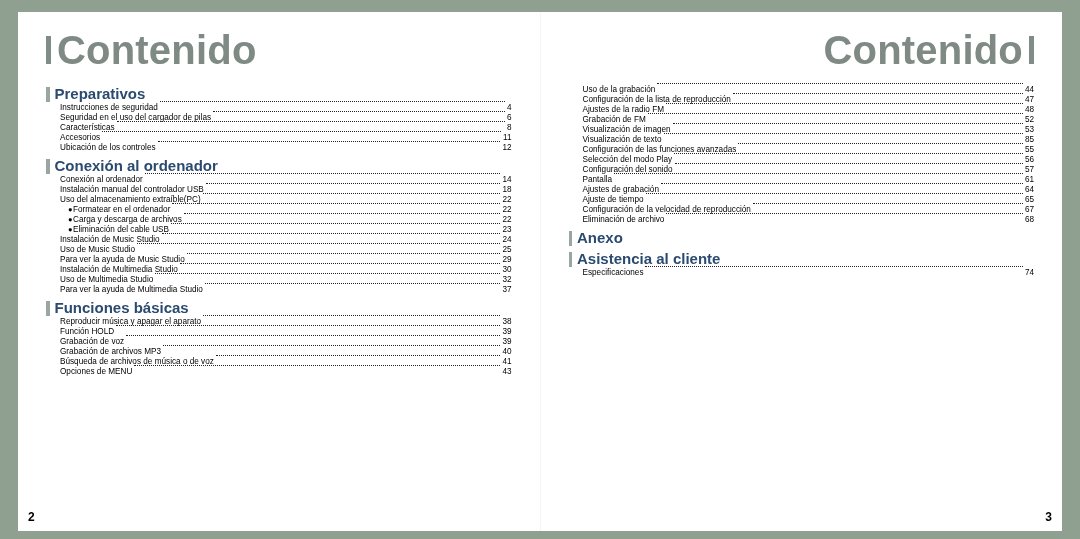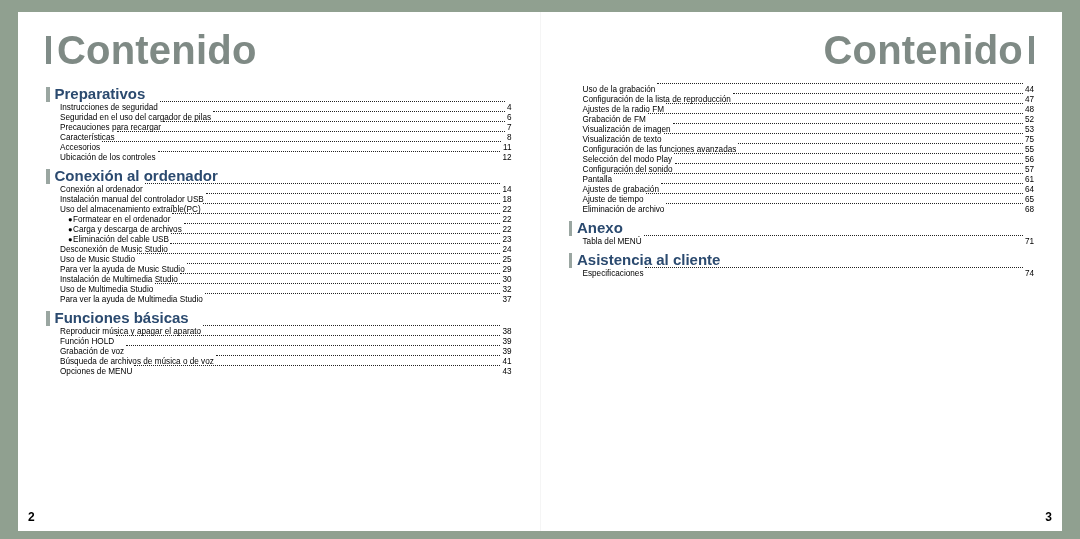--- a/index.html
+++ b/index.html
@@ -47,25 +47,20 @@
               <span class="toc-label">Instrucciones de seguridad</span>
               <span class="dots"></span>
               <span class="toc-page">4</span>
             </div>
             <div class="toc-row">
               <span class="toc-label">Seguridad en el uso del cargador de pilas</span>
               <span class="dots"></span>
               <span class="toc-page">6</span>
             </div>
             <div class="toc-row">
-              <span class="toc-label">Precauciones para recargar</span>
-              <span class="dots"></span>
-              <span class="toc-page">7</span>
-            </div>
-            <div class="toc-row">
               <span class="toc-label">Características</span>
               <span class="dots"></span>
               <span class="toc-page">8</span>
             </div>
             <div class="toc-row">
               <span class="toc-label">Accesorios</span>
               <span class="dots"></span>
               <span class="toc-page">11</span>
             </div>
             <div class="toc-row">
@@ -108,21 +103,21 @@
               <span class="dots"></span>
               <span class="toc-page">22</span>
             </div>
             <div class="toc-row indent">
               <span class="bullet">●</span>
               <span class="toc-label">Eliminación del cable USB</span>
               <span class="dots"></span>
               <span class="toc-page">23</span>
             </div>
             <div class="toc-row">
-              <span class="toc-label">Desconexión de Music Studio</span>
+              <span class="toc-label">Instalación de Music Studio</span>
               <span class="dots"></span>
               <span class="toc-page">24</span>
             </div>
             <div class="toc-row">
               <span class="toc-label">Uso de Music Studio</span>
               <span class="dots"></span>
               <span class="toc-page">25</span>
             </div>
             <div class="toc-row">
               <span class="toc-label">Para ver la ayuda de Music Studio</span>
@@ -159,20 +154,25 @@
             </div>
             <div class="toc-row">
               <span class="toc-label">Función HOLD</span>
               <span class="dots"></span>
               <span class="toc-page">39</span>
             </div>
             <div class="toc-row">
               <span class="toc-label">Grabación de voz</span>
               <span class="dots"></span>
               <span class="toc-page">39</span>
+            </div>
+            <div class="toc-row">
+              <span class="toc-label">Grabación de archivos MP3</span>
+              <span class="dots"></span>
+              <span class="toc-page">40</span>
             </div>
             <div class="toc-row">
               <span class="toc-label">Búsqueda de archivos de música o de voz</span>
               <span class="dots"></span>
               <span class="toc-page">41</span>
             </div>
             <div class="toc-row">
               <span class="toc-label">Opciones de MENU</span>
               <span class="dots"></span>
               <span class="toc-page">43</span>
@@ -212,21 +212,21 @@
               <span class="toc-page">52</span>
             </div>
             <div class="toc-row">
               <span class="toc-label">Visualización de imagen</span>
               <span class="dots"></span>
               <span class="toc-page">53</span>
             </div>
             <div class="toc-row">
               <span class="toc-label">Visualización de texto</span>
               <span class="dots"></span>
-              <span class="toc-page">75</span>
+              <span class="toc-page">85</span>
             </div>
             <div class="toc-row">
               <span class="toc-label">Configuración de las funciones avanzadas</span>
               <span class="dots"></span>
               <span class="toc-page">55</span>
             </div>
             <div class="toc-row">
               <span class="toc-label">Selección del modo Play</span>
               <span class="dots"></span>
               <span class="toc-page">56</span>
@@ -245,37 +245,35 @@
               <span class="toc-label">Ajustes de grabación</span>
               <span class="dots"></span>
               <span class="toc-page">64</span>
             </div>
             <div class="toc-row">
               <span class="toc-label">Ajuste de tiempo</span>
               <span class="dots"></span>
               <span class="toc-page">65</span>
             </div>
             <div class="toc-row">
+              <span class="toc-label">Configuración de la velocidad de reproducción</span>
+              <span class="dots"></span>
+              <span class="toc-page">67</span>
+            </div>
+            <div class="toc-row">
               <span class="toc-label">Eliminación de archivo</span>
               <span class="dots"></span>
               <span class="toc-page">68</span>
             </div>
           </div>
         </div>
         <div class="section">
           <div class="sec-head">
             <span class="sec-bar"></span>
             <span class="sec-title">Anexo</span>
-          </div>
-          <div class="toc">
-            <div class="toc-row">
-              <span class="toc-label">Tabla del MENÚ</span>
-              <span class="dots"></span>
-              <span class="toc-page">71</span>
-            </div>
           </div>
         </div>
         <div class="section">
           <div class="sec-head">
             <span class="sec-bar"></span>
             <span class="sec-title">Asistencia al cliente</span>
           </div>
           <div class="toc">
             <div class="toc-row">
               <span class="toc-label">Especificaciones</span>

